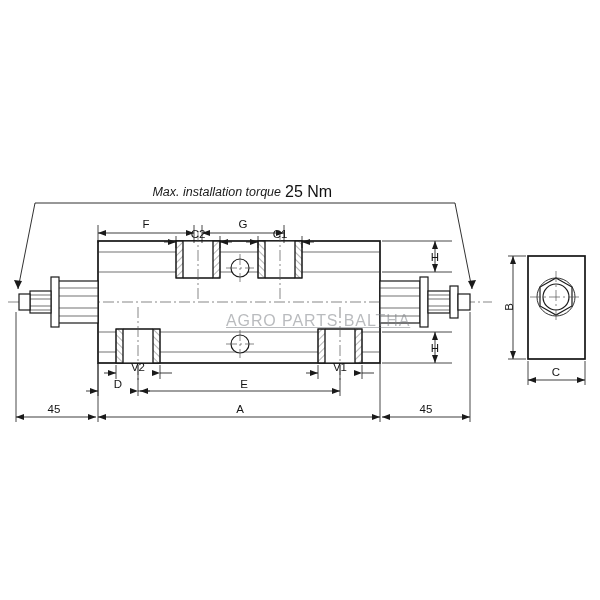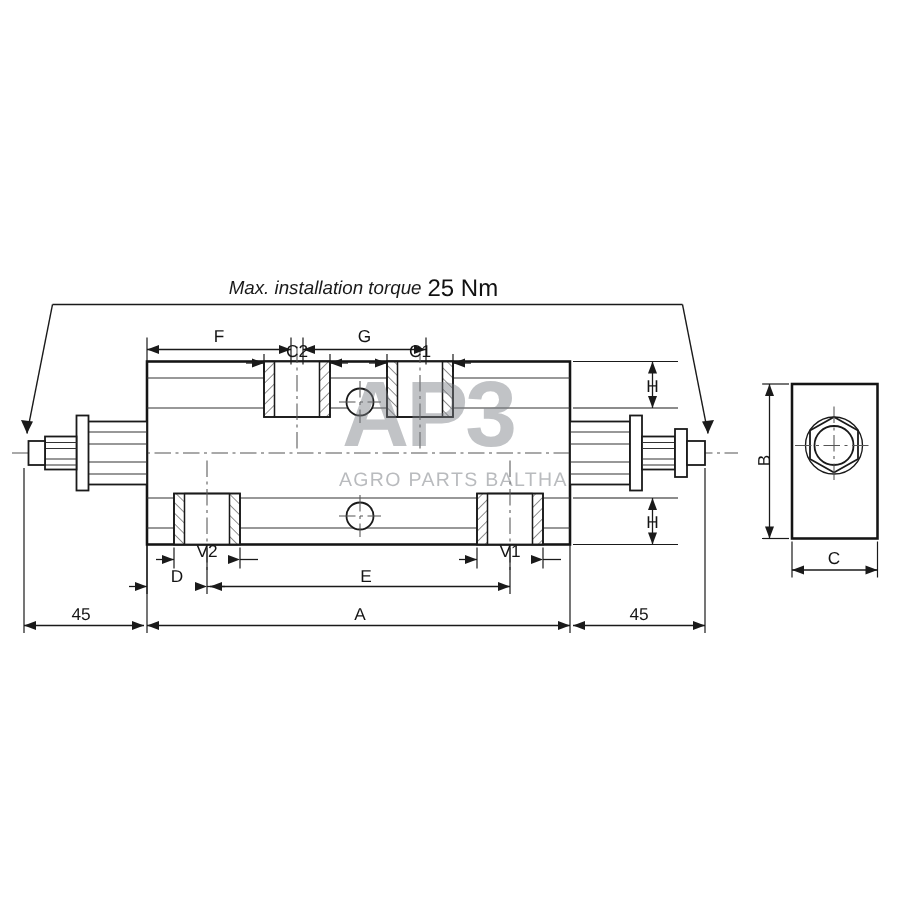--- a/index.html
+++ b/index.html
@@ -108,24 +108,25 @@
     letter-spacing: -2px;
     color: rgba(120,124,130,0.46);
     line-height: 1;
     user-select: none;
   }
   .wm-sub {
     position: absolute;
     left: 226px;
     top: 312px;
     font-family: "Liberation Sans", sans-serif;
-    font-size: 13px;
+    font-size: 16px;
     letter-spacing: 0.9px;
     color: rgba(120,124,130,0.52);
     user-select: none;
+    text-decoration: underline;
   }
 </style>
 </head>
 <body>
 
 <div id="drawing-root">
 
   <svg class="drawing" viewBox="0 0 600 600">
 
     <defs>
@@ -388,17 +389,16 @@
     </g>
 
     <g>
       <text class="titletext" x="281" y="196">Max. installation torque</text>
       <text class="titletext-big" x="285" y="197">25 Nm</text>
     </g>
 
   </svg>
 
   <div class="wm-wrap">
-    <div class="wm-big">AP3</div>
     <div class="wm-sub">AGRO PARTS BALTHA</div>
   </div>
 
 </div>
 
 </body></html>

